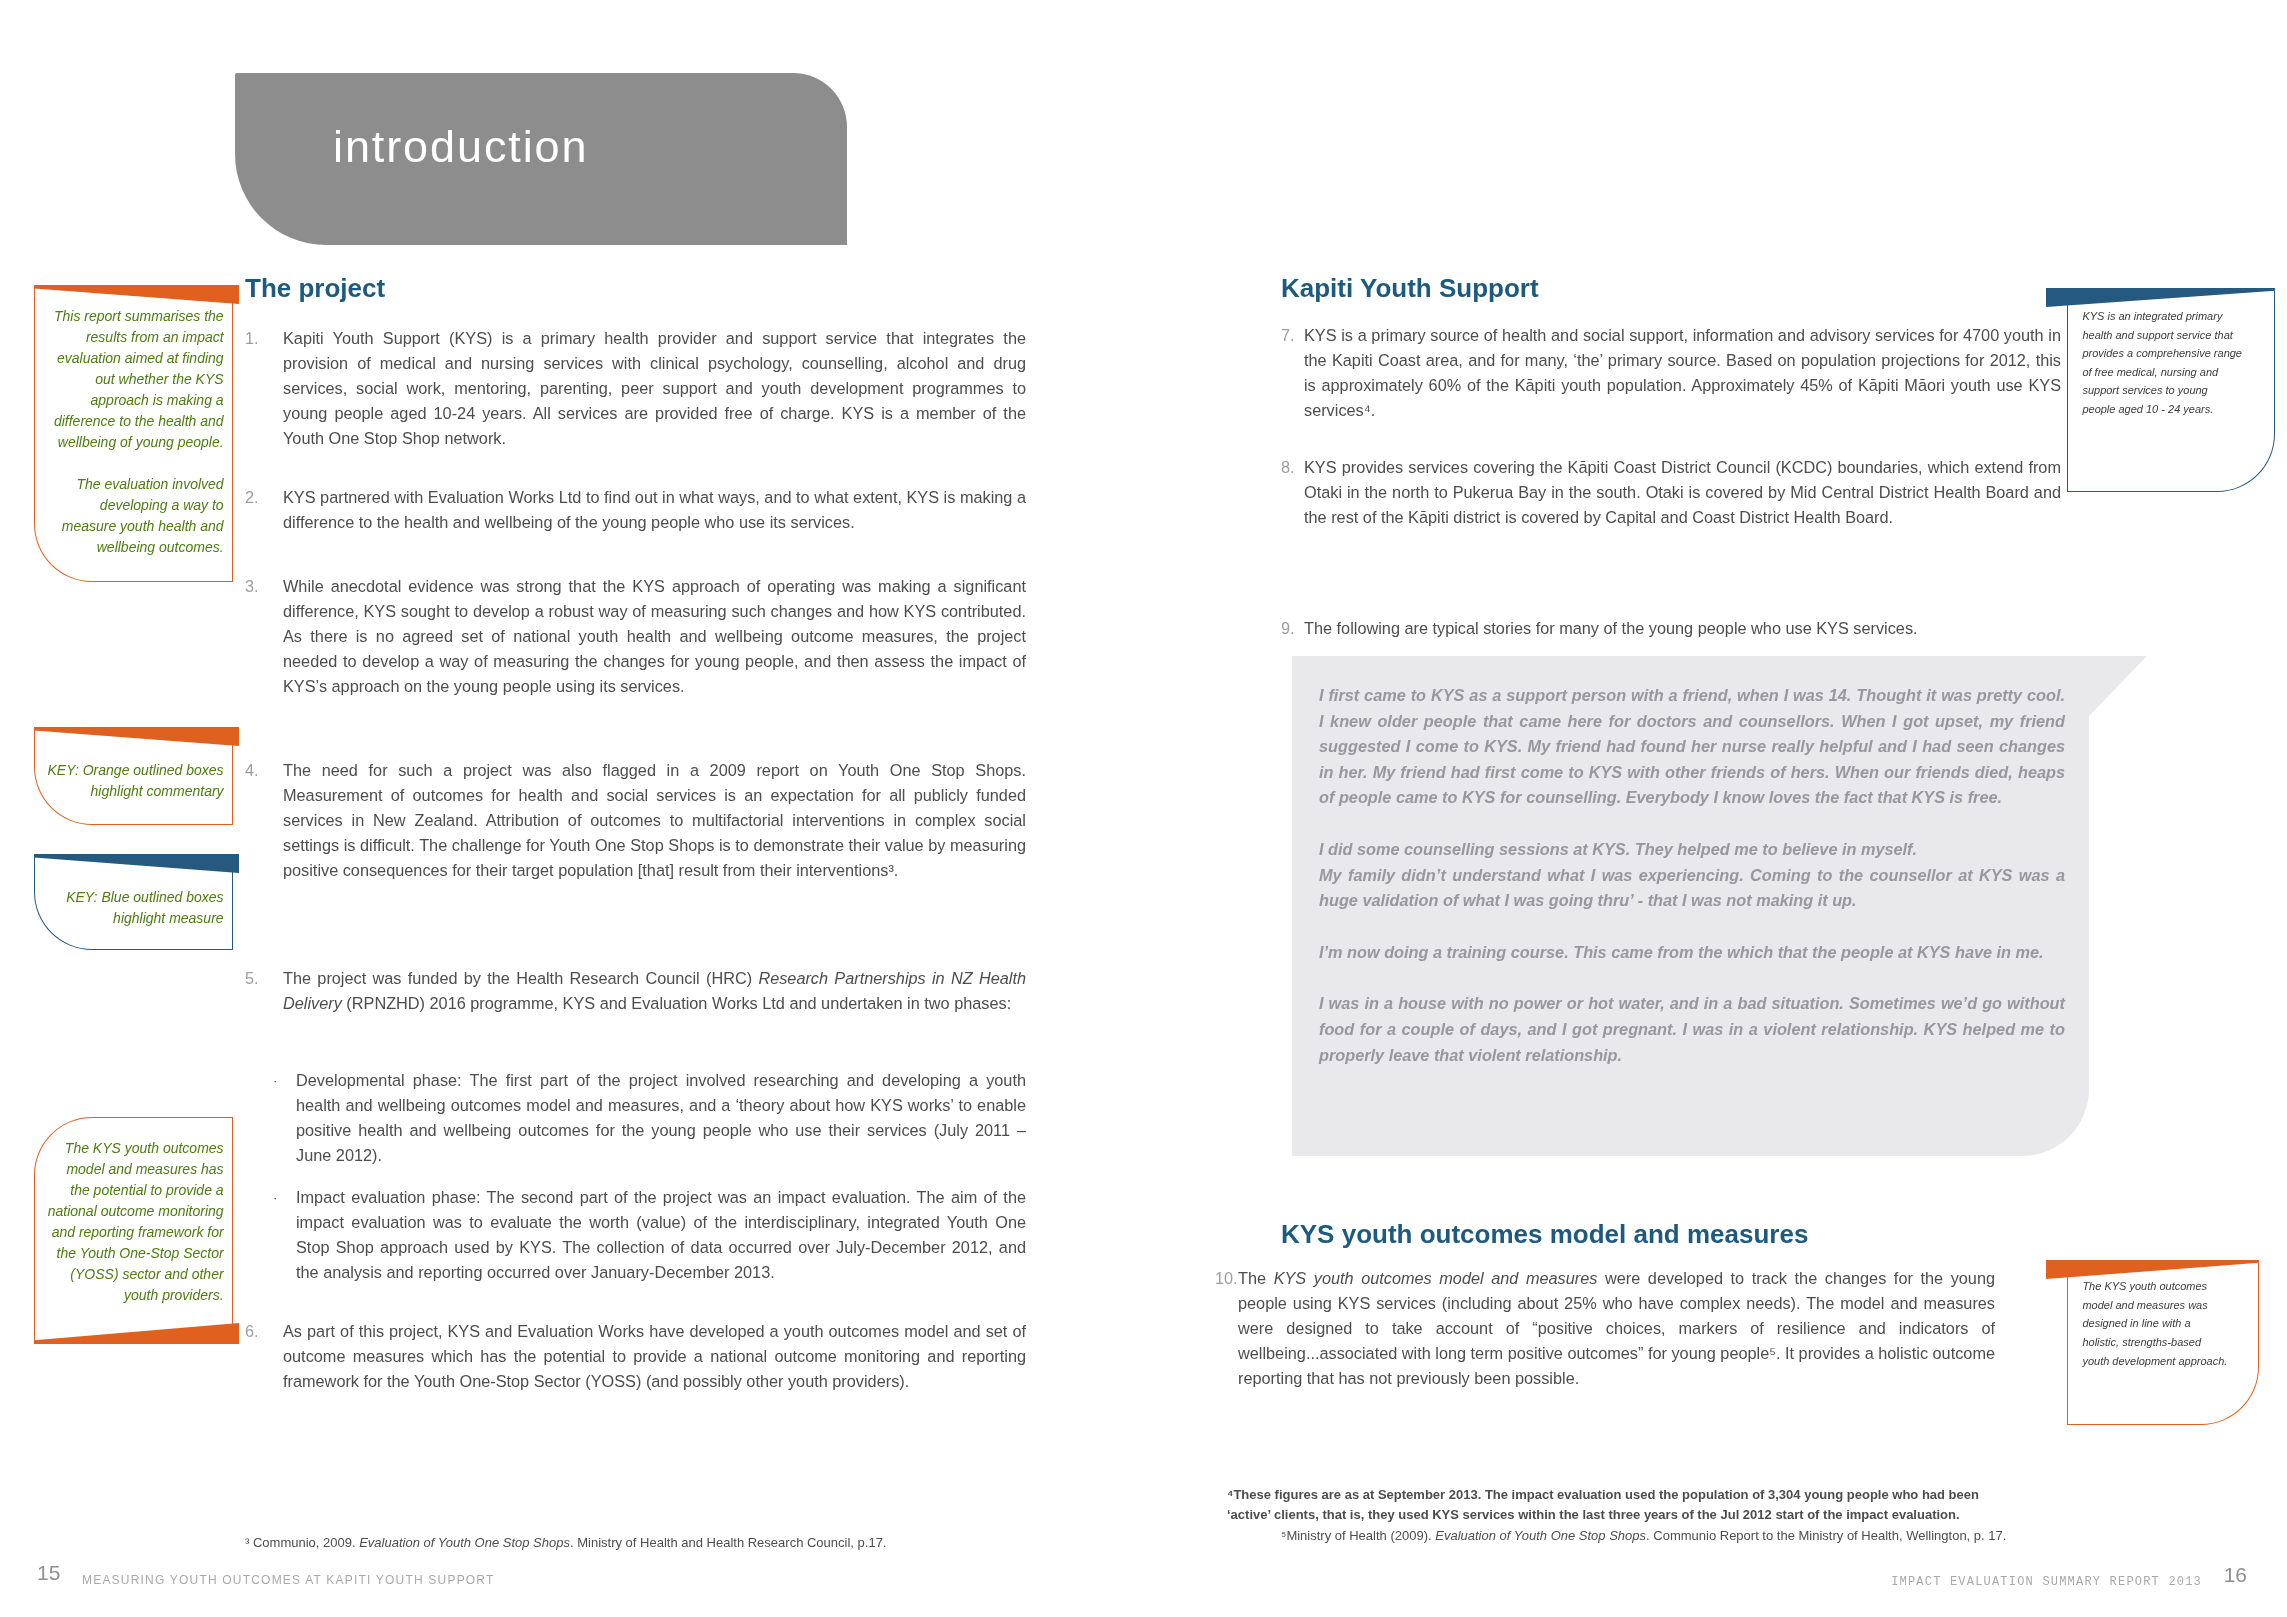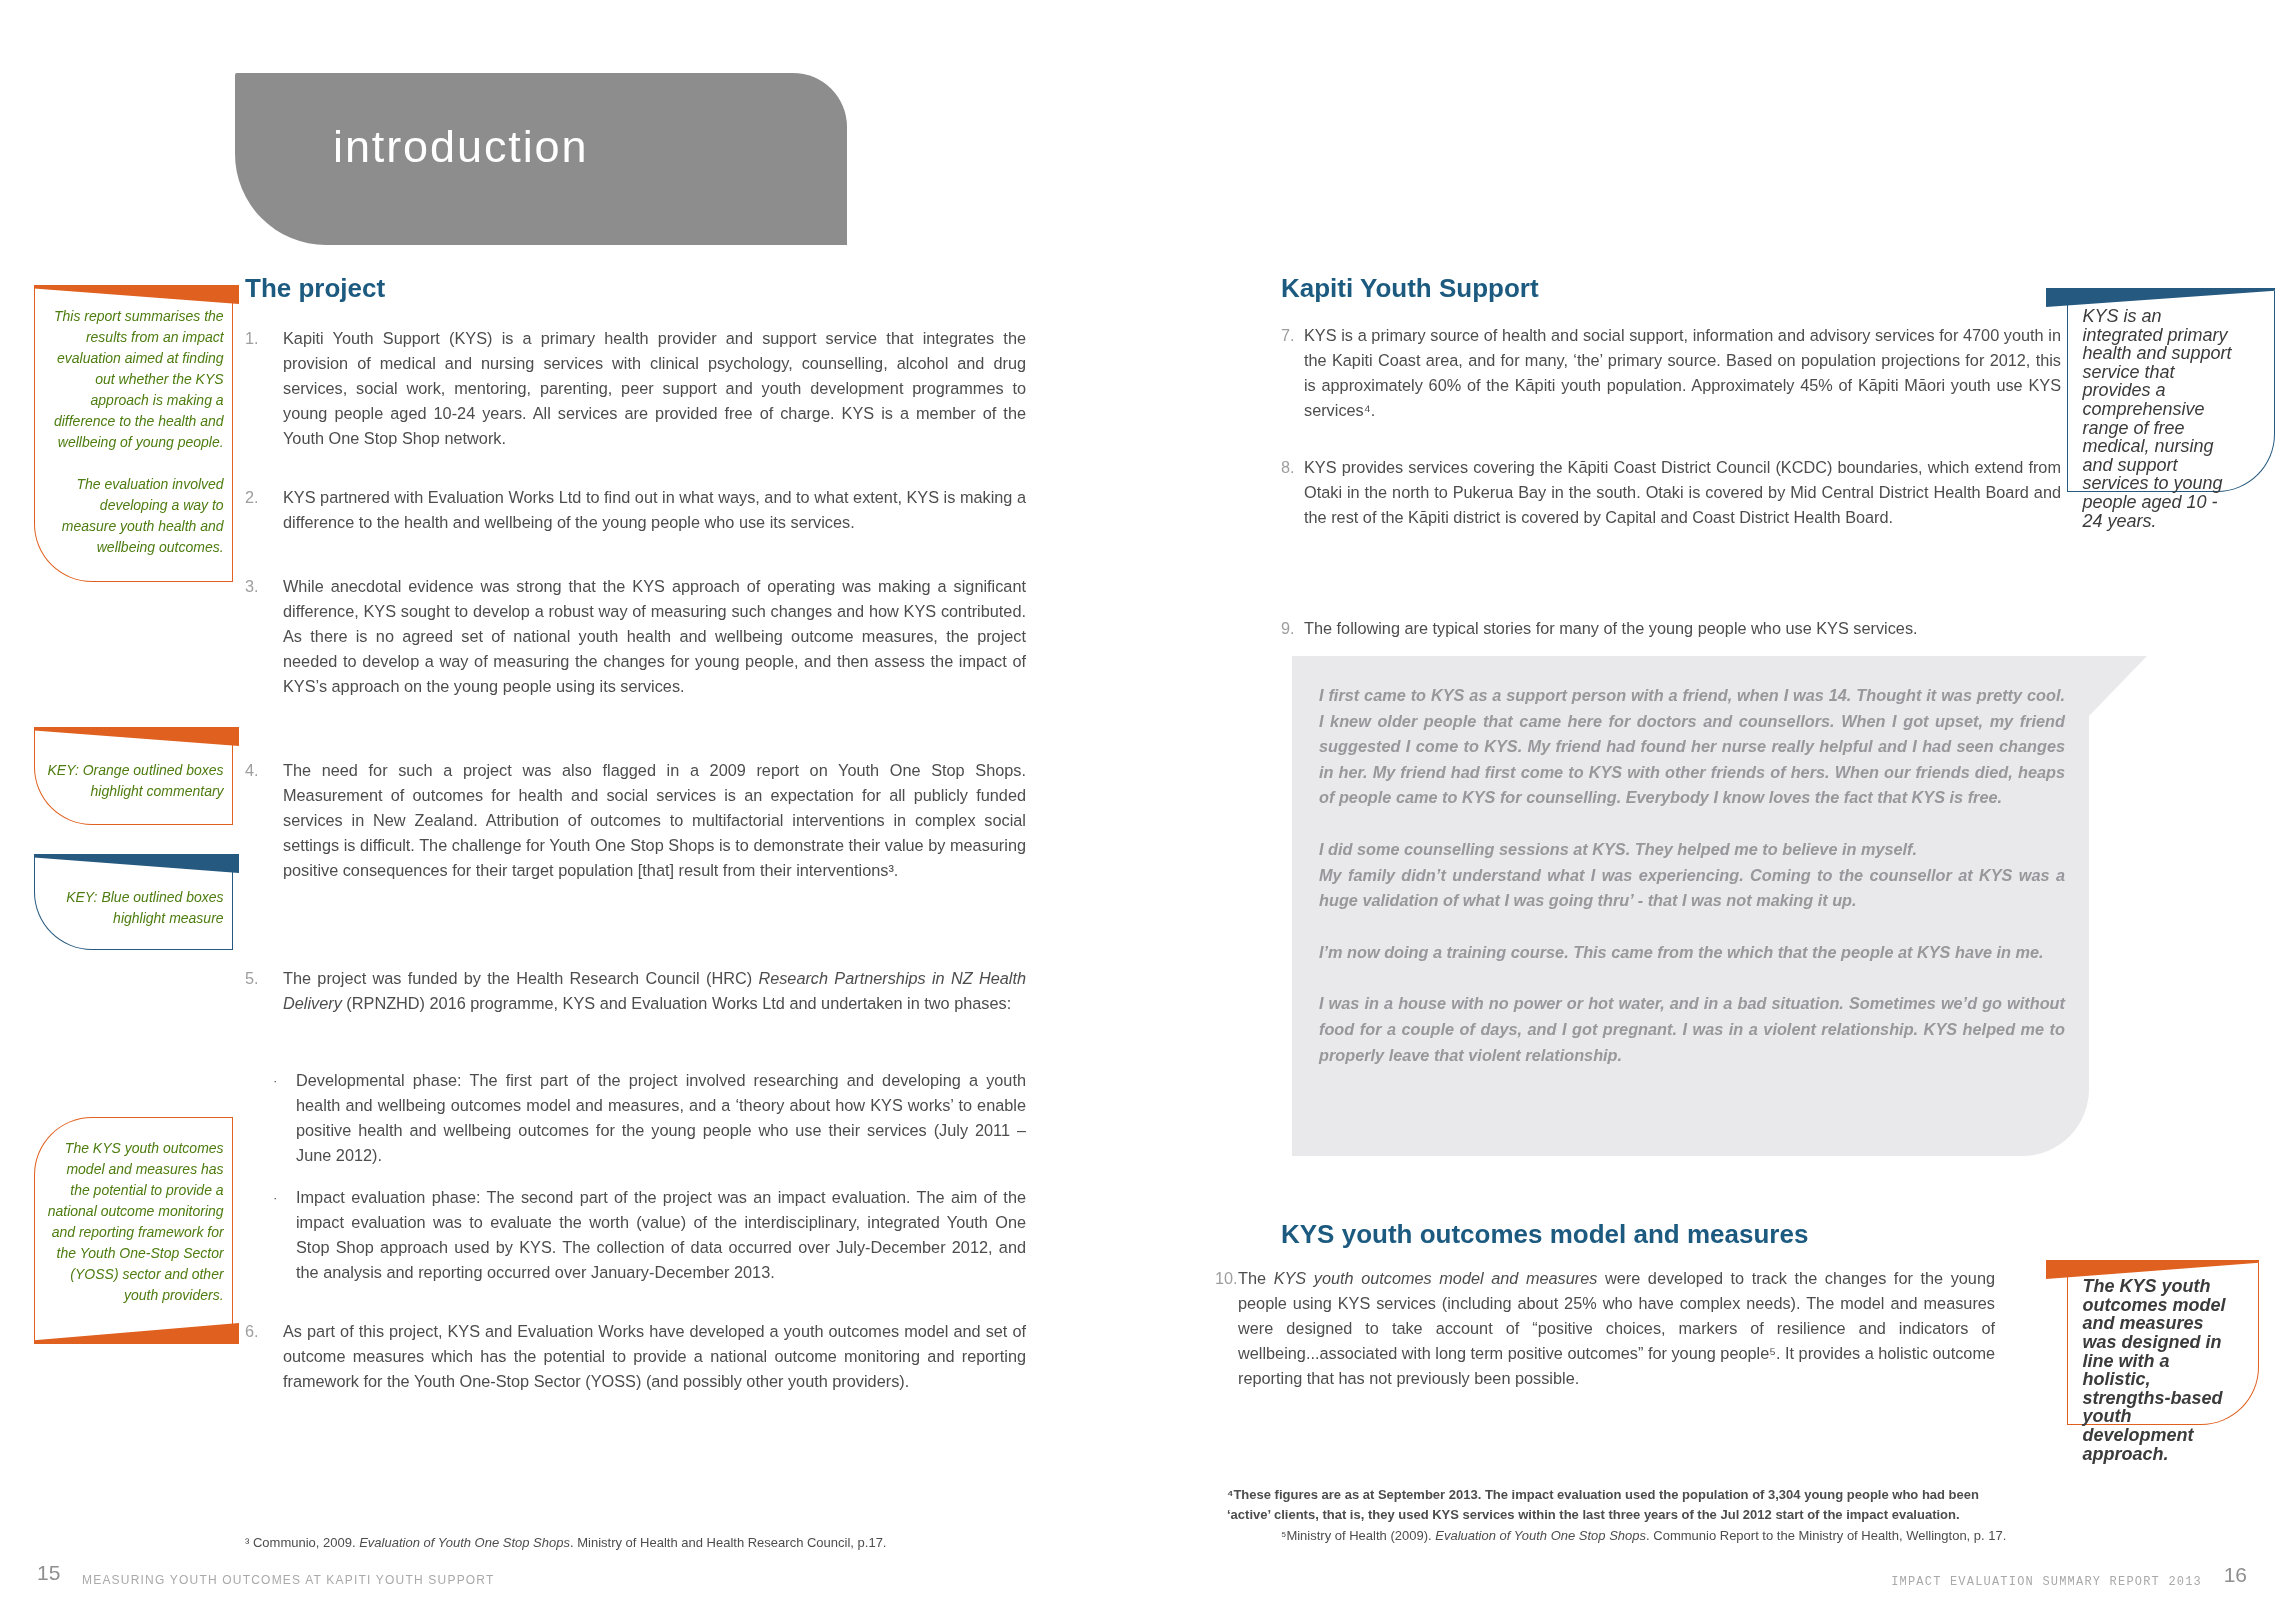--- a/index.html
+++ b/index.html
@@ -36,21 +36,21 @@
   .wedge{position:absolute;left:0;right:0;top:0;height:19px;}
   .wedge-tr{clip-path:polygon(0 0,100% 0,100% 100%,0 18%);} 
   .wedge-tl{clip-path:polygon(0 0,100% 0,100% 15%,0 100%);} 
   .wedge-bottom{position:absolute;left:0;right:0;bottom:0;height:21px;
     clip-path:polygon(0 82%,100% 0,100% 100%,0 100%);}
   .bg-orange{background:#e0601f;}
   .bg-blue{background:#25597f;}
   .co-text{position:absolute;left:13.4px;right:15.4px;font-style:italic;font-size:14px;
     line-height:21px;color:#4d7c0f;text-align:right;}
   .co-text p{margin:0 0 21px 0;}
-  .co-text-l{position:absolute;font-style:italic;font-size:18px;line-height:18.6px;
+  .co-text-l{position:absolute;font-style:italic;font-size:11px;line-height:18.6px;
     color:#3b3b3b;text-align:left;}
   
   .quote-block{position:absolute;background:#e9e9eb;border-radius:0 0 67px 0;}
   .quote-fold{position:absolute;right:-58px;top:0;width:58px;height:60px;background:#e9e9eb;
     clip-path:polygon(0 0,100% 0,0 100%);}
   .quotes{position:absolute;left:27px;right:24px;top:27px;font-style:italic;font-weight:600;
     font-size:16.3px;line-height:25.6px;color:#97979c;}
   .quotes p{margin:0 0 26px 0;white-space:pre-line;text-align:justify;}
   
   .footnote{position:absolute;font-size:13px;line-height:20px;color:#4d4d4d;}
@@ -166,21 +166,21 @@
     <div class="num">10.</div>
     <div class="txt"><span>The </span><i>KYS youth outcomes model and measures</i><span> were developed to track the changes for the young people using KYS services (including about 25% who have complex needs). The model and measures were designed to take account of “positive choices, markers of resilience and indicators of wellbeing...associated with long term positive outcomes” for young people⁵. It provides a holistic outcome reporting that has not previously been possible.</span></div>
   </div>
 
   <div class="callout" style="left:2067px;top:288px;width:208px;height:204px;">
     <div class="co-border-r bc-blue"></div>
     <div class="wedge wedge-tl bg-blue" style="left:-21px;"></div>
     <div class="co-text-l" style="left:15.4px;right:33px;top:19px;">KYS is an integrated primary health and support service that provides a comprehensive range of free medical, nursing and support services to young people aged 10 - 24 years.</div>
   </div>
 
-  <div class="callout" style="left:2067px;top:1260px;width:192px;height:165px;font-weight:bold;">
+  <div class="callout" style="left:2067px;top:1260px;width:192px;height:165px;">
     <div class="co-border-r bc-orange"></div>
     <div class="wedge wedge-tl bg-orange" style="left:-21px;"></div>
     <div class="co-text-l" style="left:15.4px;right:29px;top:17.3px;">The KYS youth outcomes model and measures was designed in line with a holistic, strengths-based youth development approach.</div>
   </div>
 
   <div class="footnote" style="left:1227px;top:1485px;width:795px;font-weight:bold;">⁴These figures are as at September 2013. The impact evaluation used the population of 3,304 young people who had been ‘active’ clients, that is, they used KYS services within the last three years of the Jul 2012 start of the impact evaluation.</div>
   <div class="footnote" style="left:1281px;top:1526px;width:795px;"><span>⁵Ministry of Health (2009). </span><i>Evaluation of Youth One Stop Shops</i><span>. Communio Report to the Ministry of Health, Wellington, p. 17.</span></div>
 
   <div class="footer-label" style="right:85px;top:1575px;font-family:Liberation Mono, monospace;">IMPACT EVALUATION SUMMARY REPORT 2013</div>
   <div class="pagenum" style="right:40px;top:1563px;">16</div>

